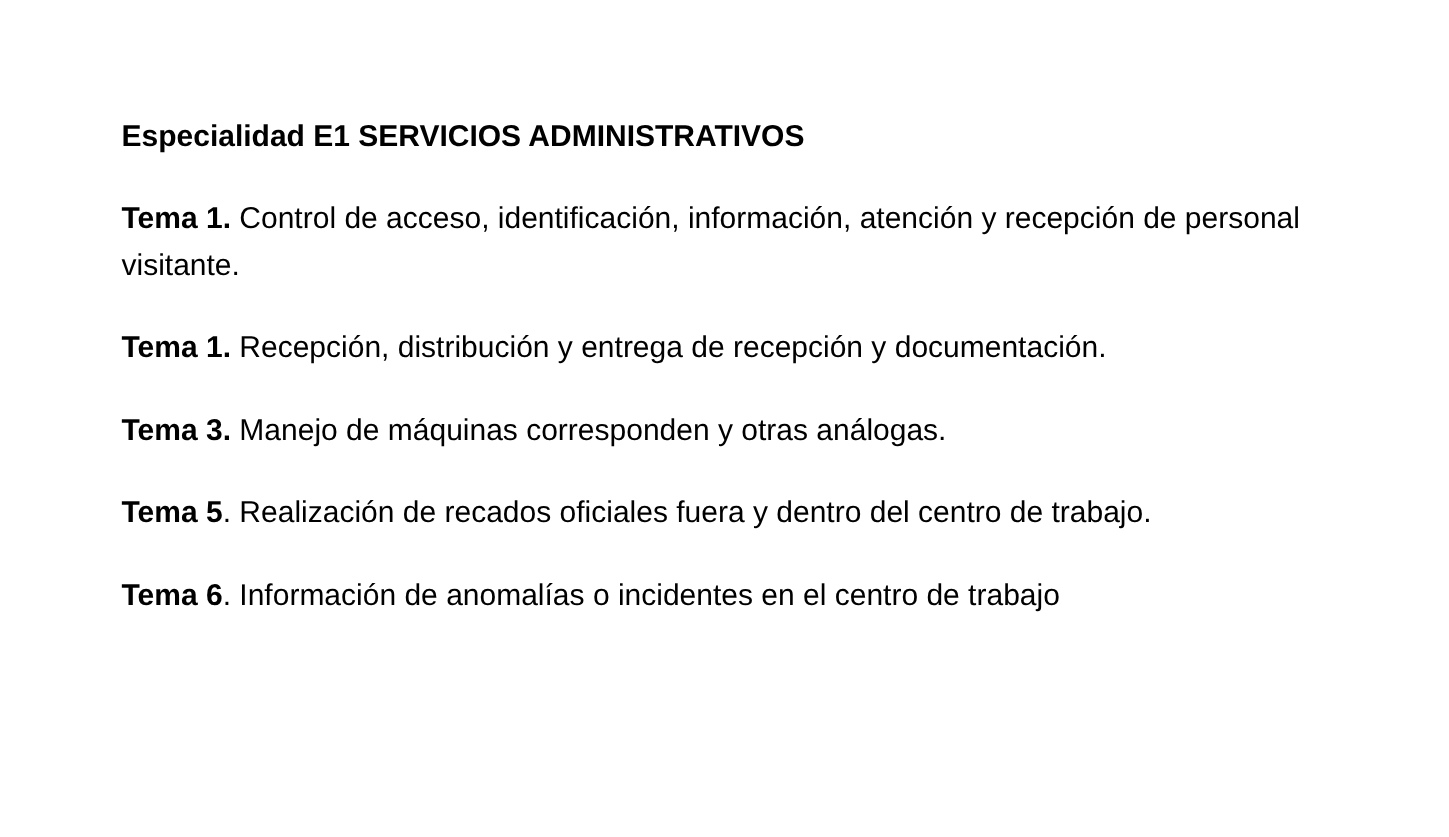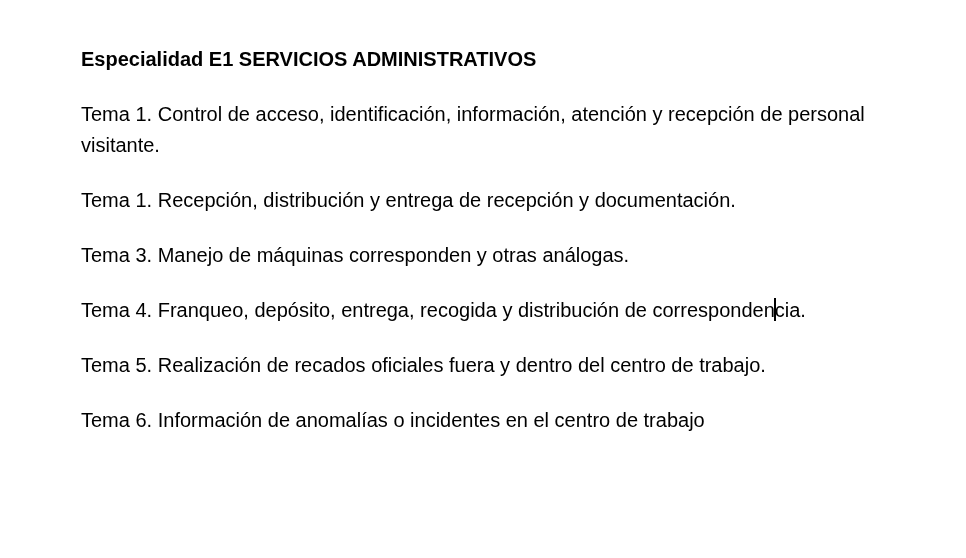--- a/index.html
+++ b/index.html
@@ -11,39 +11,39 @@
     height: 558px;
     background: #ffffff;
     overflow: hidden;
     font-family: "Liberation Sans", "DejaVu Sans", sans-serif;
     color: #000000;
   }
   .doc-page {
     box-sizing: border-box;
     width: 966px;
     height: 558px;
-    padding: 44px 50px 0 81px;
+    padding: 76px 50px 0 81px;
   }
   .doc-page p {
     margin: 0 0 24px 0;
     font-size: 20px;
     line-height: 31px;
     max-width: 832px;
     font-weight: 400;
   }
   .p-title { margin-bottom: 18px; }
   .p-title .doc-title { font-weight: 700; }
   .p-t1 { margin-bottom: 25px; }
   .p-t2 { margin-bottom: 24px; }
   .p-t3 { margin-bottom: 24px; }
   .p-t4 { margin-bottom: 23px; }
   .p-t5 { margin-bottom: 17px; }
   .p-t6 { margin-bottom: 0; }
   .tema-label {
-    font-weight: 400;
+    font-weight: 700;
   }
   .text-cursor {
     display: inline-block;
     width: 2px;
     height: 23px;
     background: #000000;
     vertical-align: -4px;
     margin: 0 -1px;
   }
 </style>
@@ -61,23 +61,20 @@
   </p>
 
   <p class="p-t2">
     <span class="tema-label">Tema 1.</span><span> Recepción, distribución y entrega de recepción y documentación.</span>
   </p>
 
   <p class="p-t3">
     <span class="tema-label">Tema 3.</span><span> Manejo de máquinas corresponden y otras análogas.</span>
   </p>
 
-  <p class="p-t4">
-    <span class="tema-label">Tema 4</span><span>. Franqueo, depósito, entrega, recogida y distribución de corresponden</span><span class="text-cursor"></span><span>cia.</span>
-  </p>
 
   <p class="p-t5">
     <span class="tema-label">Tema 5</span><span>. Realización de recados oficiales fuera y dentro del centro de trabajo.</span>
   </p>
 
   <p class="p-t6">
     <span class="tema-label">Tema 6</span><span>. Información de anomalías o incidentes en el centro de trabajo</span>
   </p>
 
 </div>

